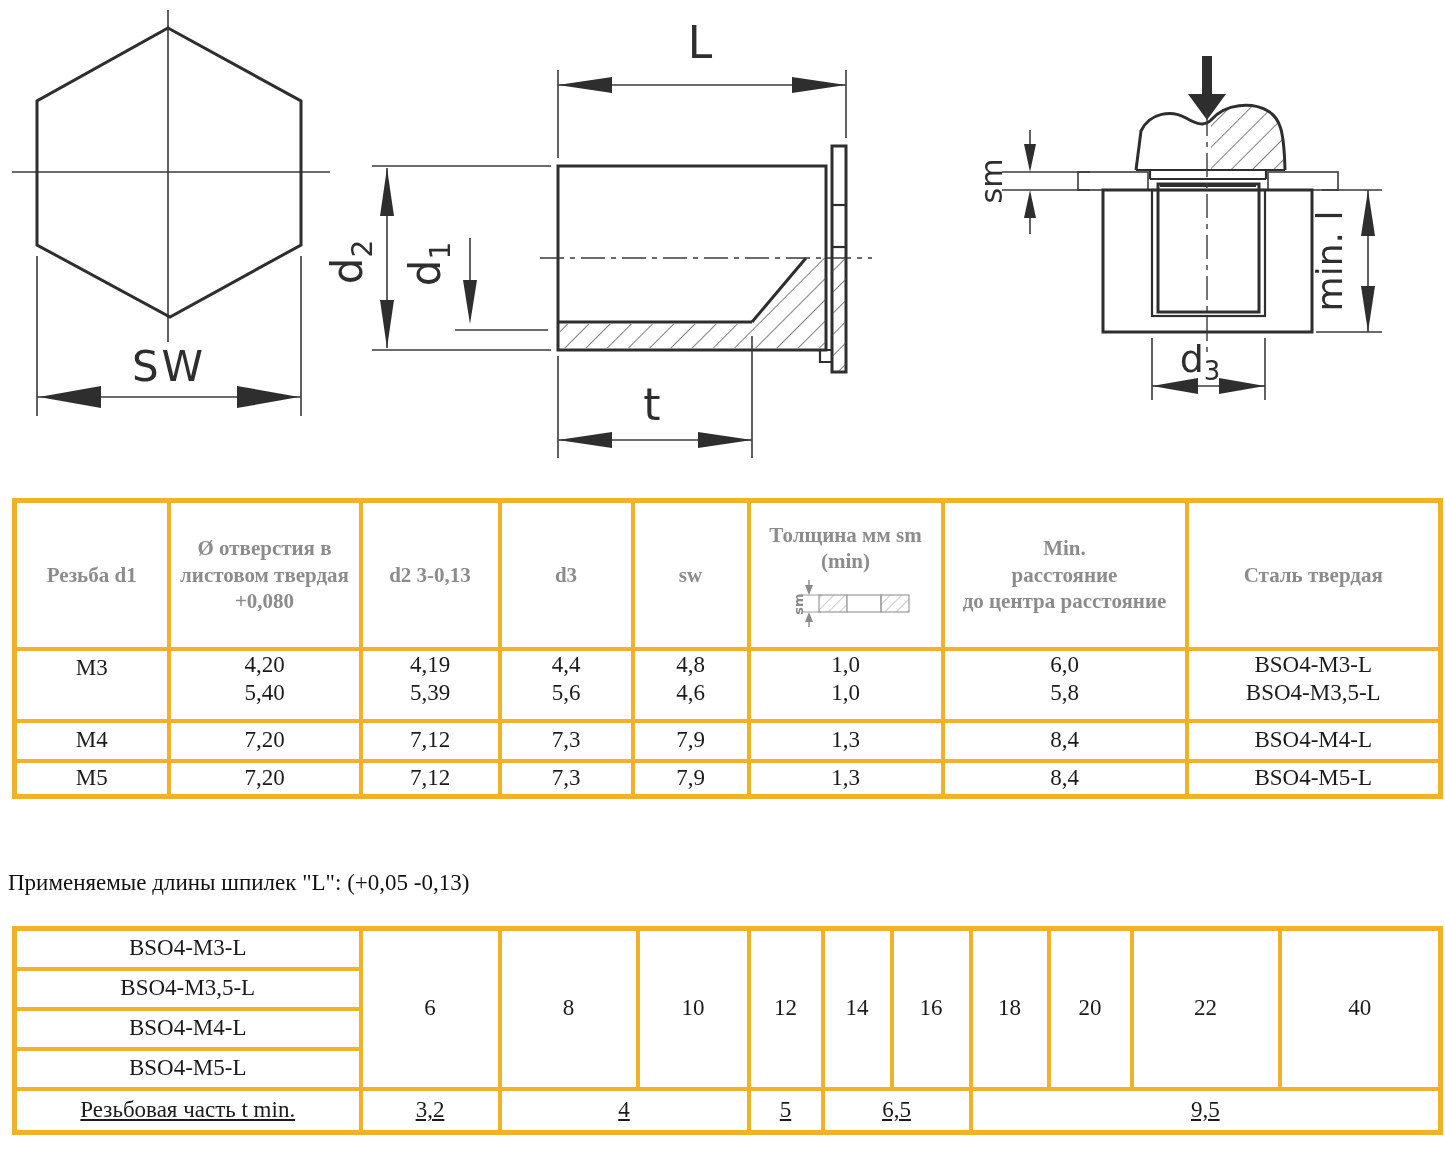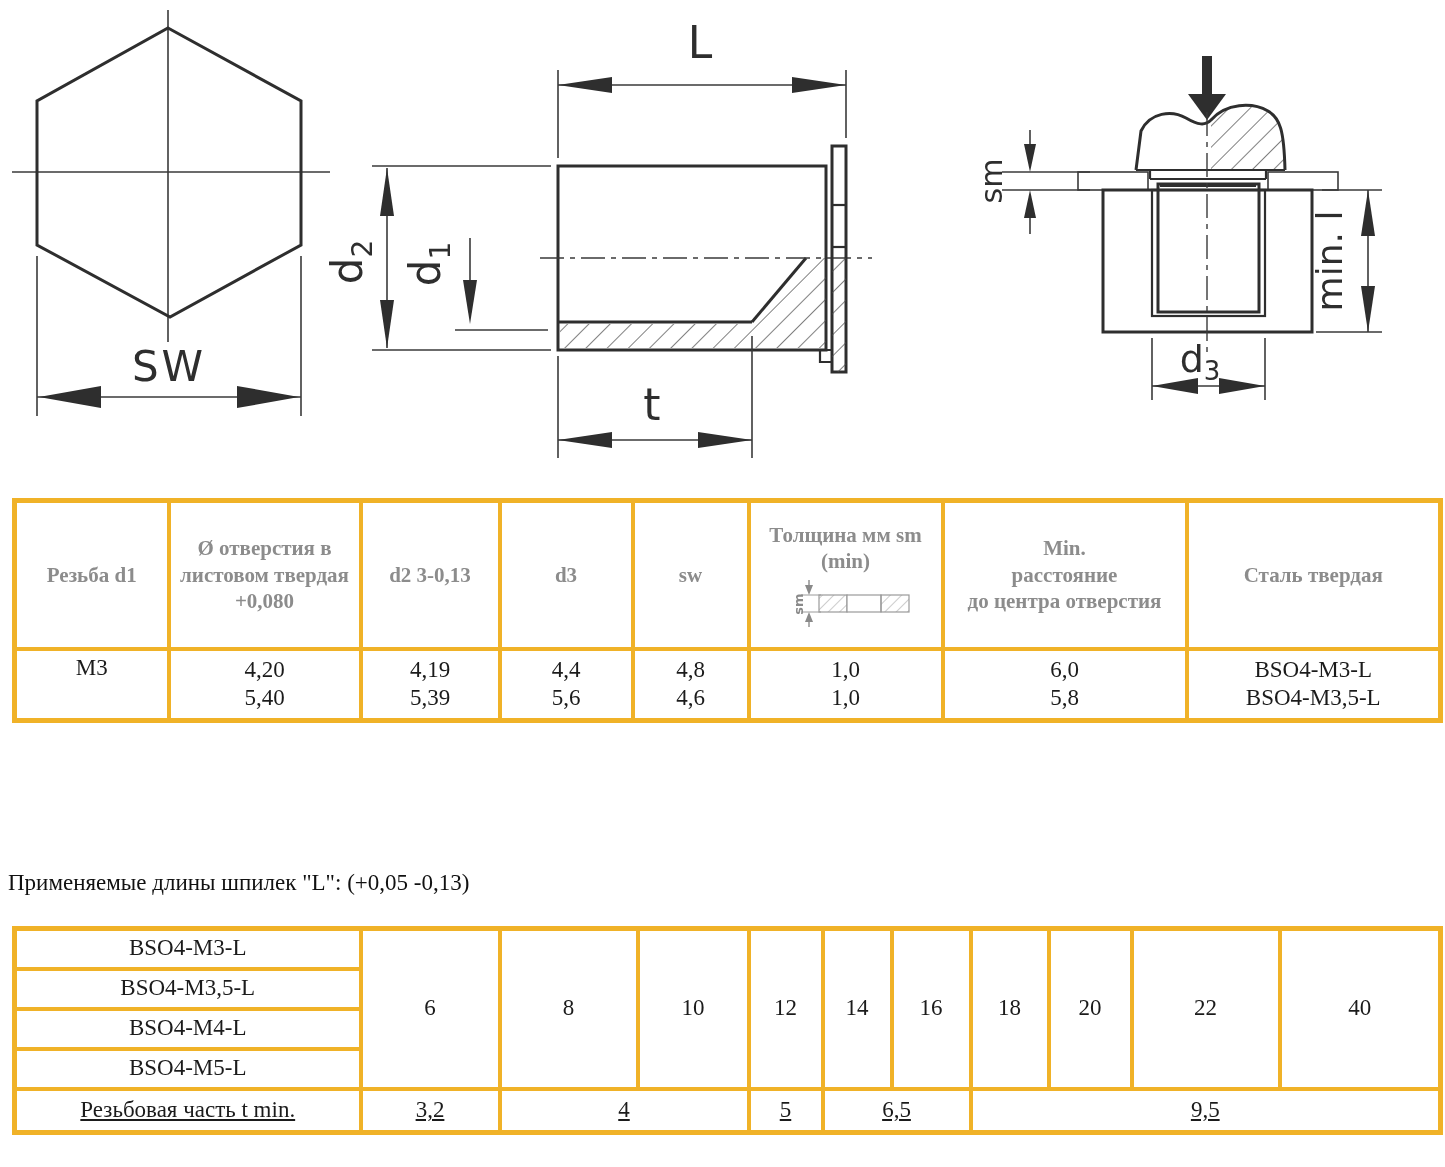--- a/index.html
+++ b/index.html
@@ -20,21 +20,21 @@
             font-family:"Liberation Serif", serif; }
   .dtable td { border:4px solid #F0B228; text-align:center; vertical-align:middle;
                font-size:23px; padding:0; line-height:1.25; overflow:hidden; }
   .dtable { border:5px solid #F0B228; }
 
   #spec-wrap   { position:absolute; left:12px; top:498px; }
   #spec-table  { width:1426px; }
   #spec-table tr.hdr { height:148px; }
   #spec-table tr.hdr td { color:#8C8C8C; font-weight:bold; font-size:21px; }
   #spec-table tr.r-m3 { height:72px; }
-  #spec-table tr.r-m3 td { vertical-align:top; padding-top:5px; }
+  #spec-table tr.r-m3 td { vertical-align:top; }
   #spec-table tr.r-m3 td.thread { padding-top:3px; }
   #spec-table tr.r-m4 { height:40px; }
   #spec-table tr.r-m5 { height:36px; }
   .sm-diagram { display:block; margin:3px auto 0 auto; }
 
   #note { position:absolute; left:8px; top:870px; font-size:23px; color:#111; }
 
   #len-wrap  { position:absolute; left:12px; top:926px; }
   #len-table { width:1426px; }
   #len-table tr { height:40px; }
@@ -196,21 +196,21 @@
         <polygon points="38,34 34,44 42,44" fill="#8a8a8a"></polygon>
         <rect x="48" y="17" width="28" height="17" fill="url(#hatch2)" stroke="#9a9a9a" stroke-width="1.2"></rect>
         <rect x="76" y="17" width="34" height="17" fill="#ffffff" stroke="#9a9a9a" stroke-width="1.2"></rect>
         <rect x="110" y="17" width="28" height="17" fill="url(#hatch2)" stroke="#9a9a9a" stroke-width="1.2"></rect>
         <text transform="rotate(-90 28 26)" x="28" y="30" font-size="13" font-family="DejaVu Sans, sans-serif" fill="#8a8a8a" text-anchor="middle">sm</text>
       </svg>
     </td>
     <td>
       <div>Min.</div>
       <div>расстояние</div>
-      <div>до центра отверстия</div>
+      <div>до центра расстояние</div>
     </td>
     <td>Сталь твердая</td>
   </tr>
 
   <tr class="r-m3">
     <td class="thread">M3</td>
     <td>
       <div>4,20</div>
       <div>5,40</div>
     </td>
@@ -233,21 +233,41 @@
     <td>
       <div>6,0</div>
       <div>5,8</div>
     </td>
     <td>
       <div>BSO4-M3-L</div>
       <div>BSO4-M3,5-L</div>
     </td>
   </tr>
 
-
+  <tr class="r-m4">
+    <td>M4</td>
+    <td>7,20</td>
+    <td>7,12</td>
+    <td>7,3</td>
+    <td>7,9</td>
+    <td>1,3</td>
+    <td>8,4</td>
+    <td>BSO4-M4-L</td>
+  </tr>
+
+  <tr class="r-m5">
+    <td>M5</td>
+    <td>7,20</td>
+    <td>7,12</td>
+    <td>7,3</td>
+    <td>7,9</td>
+    <td>1,3</td>
+    <td>8,4</td>
+    <td>BSO4-M5-L</td>
+  </tr>
 </tbody>
     </table>
 </div>
 
 <div id="note">Применяемые длины шпилек "L": (+0,05 -0,13)</div>
 
 <div id="len-wrap">
 <table id="len-table" class="dtable">
   <colgroup>
     <col style="width:346px">

